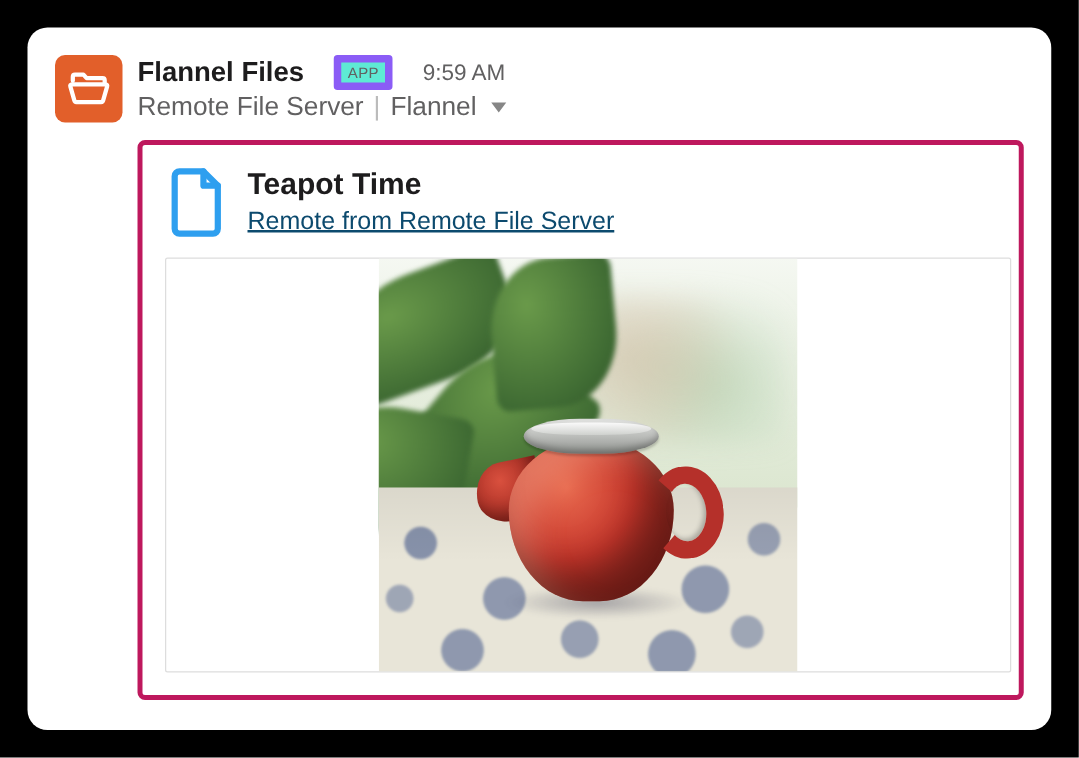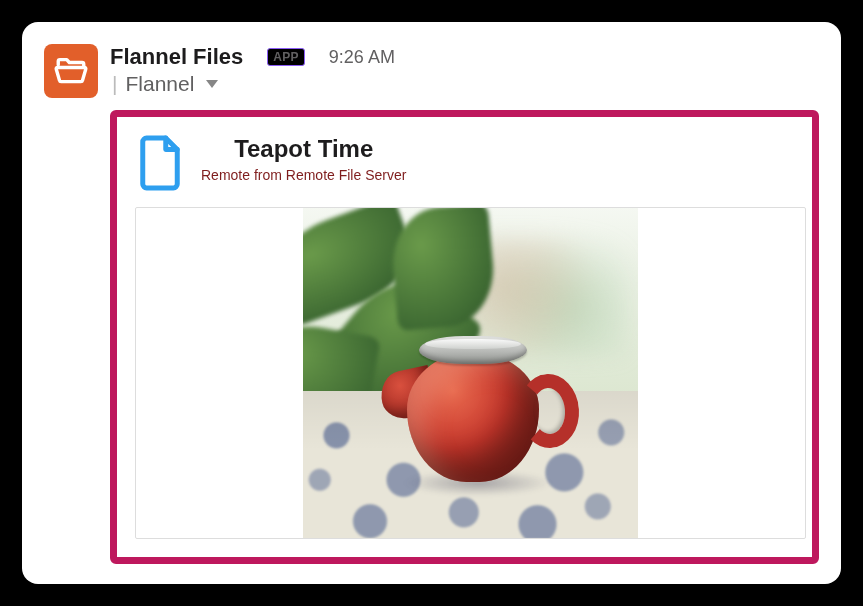--- a/index.html
+++ b/index.html
@@ -55,24 +55,24 @@
       gap: 24px;
       margin-bottom: 2px;
     }
     .app-name {
       font-weight: 800;
       font-size: 22px;
       color: #1d1c1d;
     }
     .app-badge {
       font-size: 12px;
-      font-weight: 700;
+      font-weight: 400;
       color: #616061;
-      background: #000000;
-      border: 1px solid #8b5cf6;
+      background: #5eead4;
+      border: 6px solid #8b5cf6;
       border-radius: 3px;
       padding: 1px 5px;
       letter-spacing: 0.3px;
     }
     .timestamp {
       font-size: 18px;
       color: #616061;
       font-weight: 400;
     }
     .subheader {
@@ -89,24 +89,23 @@
     }
     .caret-down {
       width: 0;
       height: 0;
       border-left: 6px solid transparent;
       border-right: 6px solid transparent;
       border-top: 8px solid #868686;
       margin-left: 6px;
     }
     .attachment {
-      border: 7px solid #be185d;
+      border: 4px solid #be185d;
       border-radius: 6px;
       padding: 16px 6px 18px 18px;
-      text-align: center;
     }
     .attachment-header {
       display: flex;
       gap: 16px;
       margin-bottom: 14px;
     }
     .file-icon {
       width: 50px;
       height: 60px;
       flex-shrink: 0;
@@ -126,22 +125,23 @@
     .attachment-titles {
       padding-top: 2px;
     }
     .attachment-title {
       font-weight: 800;
       font-size: 24px;
       color: #1d1c1d;
       margin-bottom: 4px;
     }
     .attachment-subtitle {
-      font-size: 14px;
-      color: #7f1d1d;
+      font-size: 20px;
+      color: #0c4a6e;
+      text-decoration: underline;
     }
     .preview-wrap {
       border: 1px solid #dddddd;
       border-radius: 2px;
       height: 332px;
       display: flex;
       align-items: center;
       justify-content: center;
       overflow: hidden;
       background: #fff;
@@ -269,23 +269,24 @@
     <div class="app-icon">
       <svg viewBox="0 0 24 24">
         <path d="M3 7.5 L3 5.2 C3 4.5 3.5 4 4.2 4 L9 4 L10.8 6 L19.8 6 C20.5 6 21 6.5 21 7.2 L21 8.5"></path>
         <path d="M2.4 9.5 L21.6 9.5 C22.2 9.5 22.6 10.1 22.4 10.7 L20.1 18.7 C20 19.2 19.5 19.5 19 19.5 L5 19.5 C4.5 19.5 4 19.2 3.9 18.7 L1.6 10.7 C1.4 10.1 1.8 9.5 2.4 9.5 Z"></path>
       </svg>
     </div>
     <div class="content">
       <div class="header-line">
         <span class="app-name">Flannel Files</span>
         <span class="app-badge">APP</span>
-        <span class="timestamp">9:26 AM</span>
+        <span class="timestamp">9:59 AM</span>
       </div>
       <div class="subheader">
+        <span>Remote File Server</span>
         <span class="divider">|</span>
         <span>Flannel</span>
         <span class="caret-down"></span>
       </div>
 
       <div class="attachment">
         <div class="attachment-header">
           <div class="file-icon">
             <svg viewBox="0 0 24 30">
               <path d="M5 2 L15 2 L21 8 L21 26 C21 27.1 20.1 28 19 28 L5 28 C3.9 28 3 27.1 3 26 L3 4 C3 2.9 3.9 2 5 2 Z"></path>

